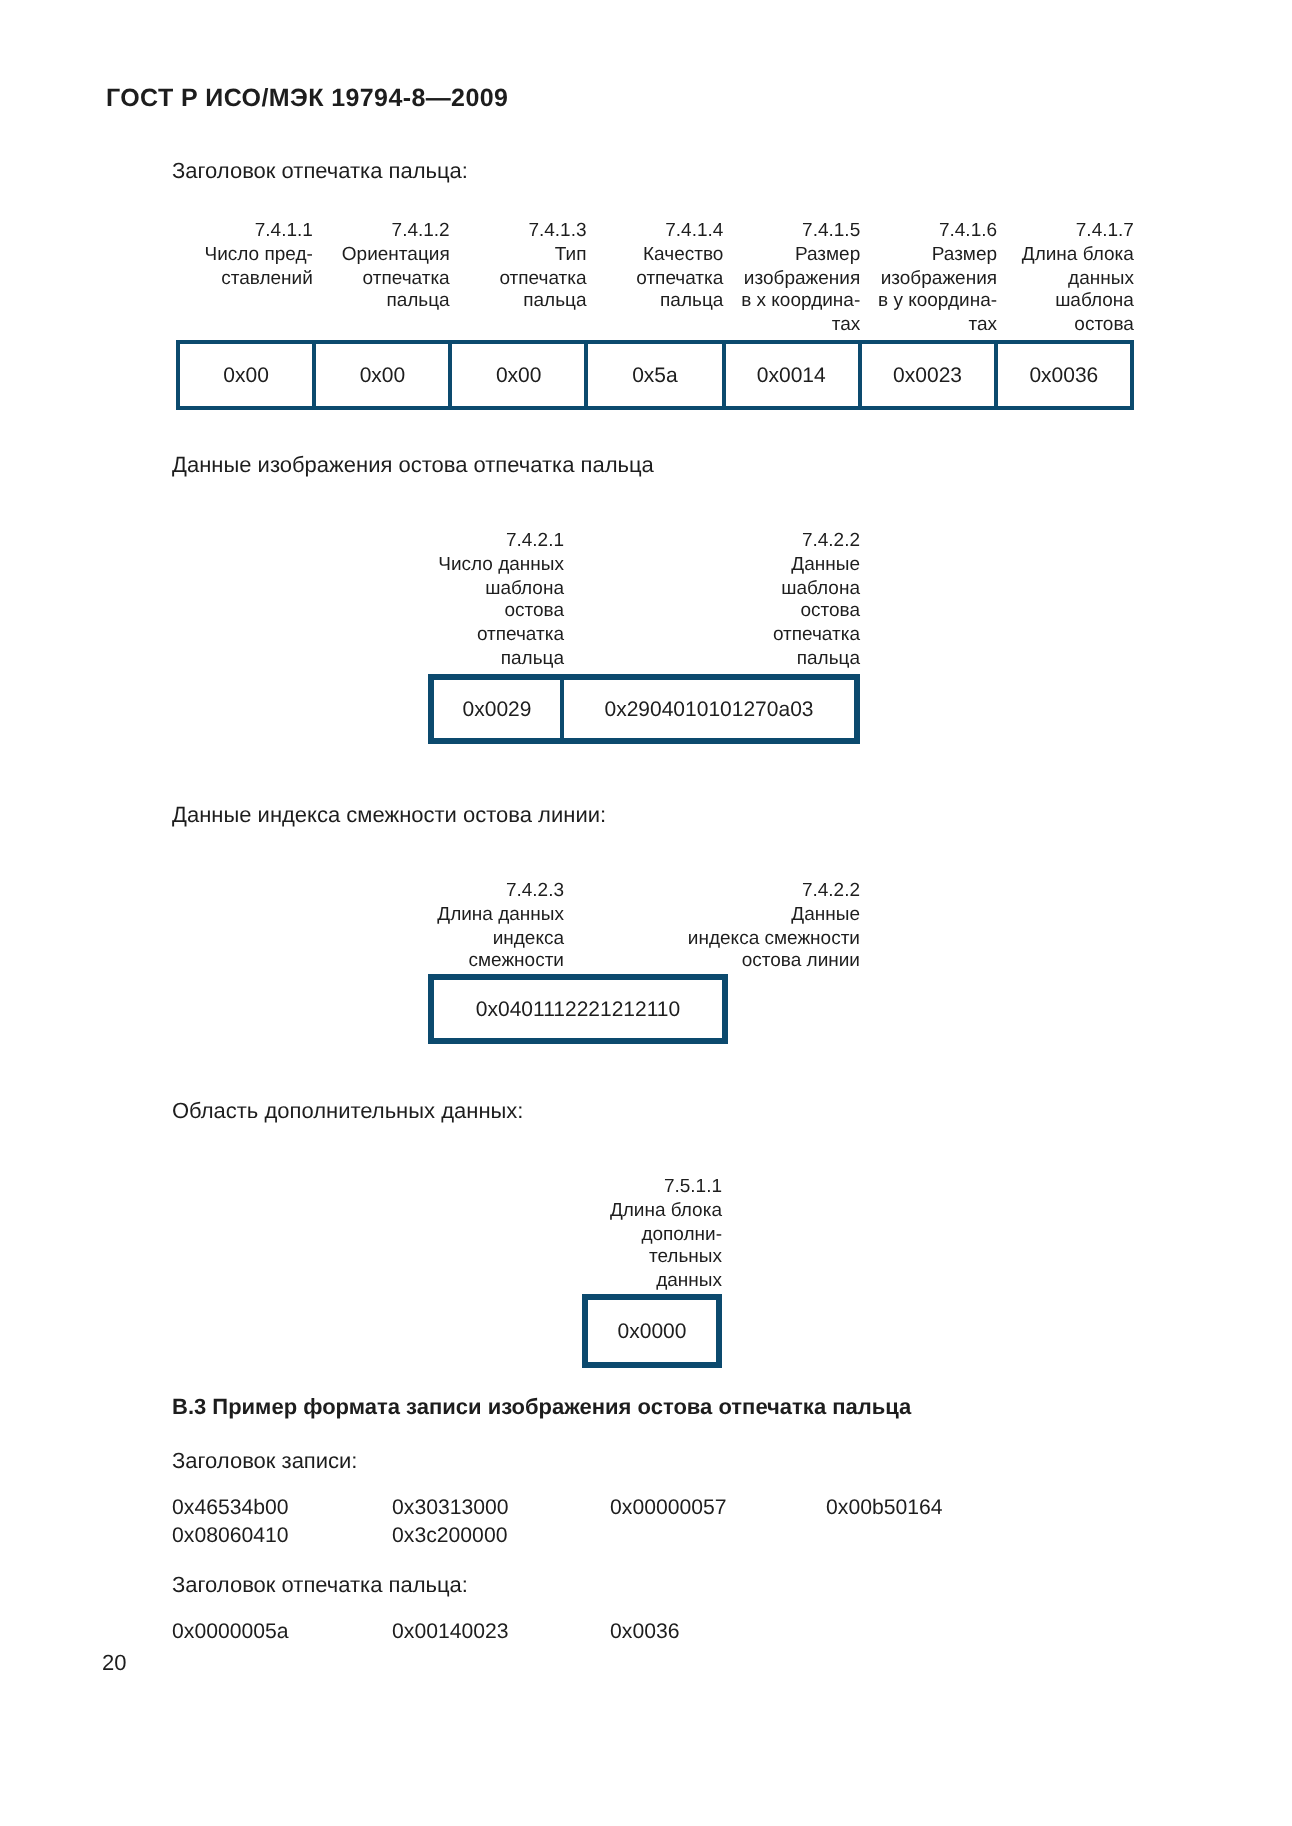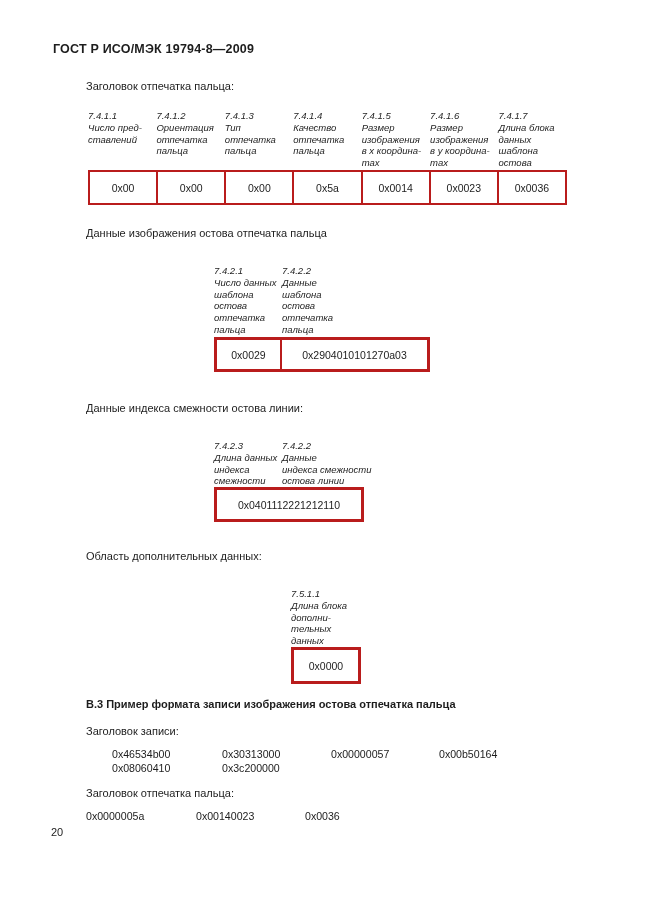--- a/index.html
+++ b/index.html
@@ -20,45 +20,44 @@
     position:absolute; left:86px;
     font-size:11px; white-space:nowrap;
   }
   .b3-heading {
     position:absolute; left:86px;
     font-size:11px; font-weight:bold; white-space:nowrap;
   }
   .tbl { position:absolute; }
   .hdr-row { display:flex; align-items:flex-start; }
   .hdr-cell {
-    text-align:left;
+    text-align:right;
     font-size:9.5px; line-height:11.8px;
     white-space:pre-line;
-    font-style:italic;
   }
   .val-row { display:flex; }
   .val-cell {
     box-sizing:border-box;
-    border:2px solid #b91c1c;
+    border:2px solid #0c4a6e;
     margin-left:-2px;
     height:35px;
     display:flex; align-items:center; justify-content:center;
     font-size:10.5px;
     background:#fff;
   }
   .val-cell:first-child { margin-left:0; }
   .thick .val-cell { border-width:3px 2px; margin-left:-2px; }
   .thick .val-cell:first-child { border-left-width:3px; margin-left:0; }
   .thick .val-cell:last-child { border-right-width:3px; }
   .hexgrid {
     position:absolute; left:86px;
     display:grid;
     font-size:10.6px; line-height:13.8px;
   }
-  .cols4 { grid-template-columns:110px 109px 108px 110px;margin-left:26px; }
+  .cols4 { grid-template-columns:110px 109px 108px 110px; }
   .cols3 { grid-template-columns:110px 109px 110px; }
   .hex { white-space:nowrap; }
   .page-number {
     position:absolute; left:51px; top:826px;
     font-size:11px;
   }
 </style>
 </head>
 <body>
 

